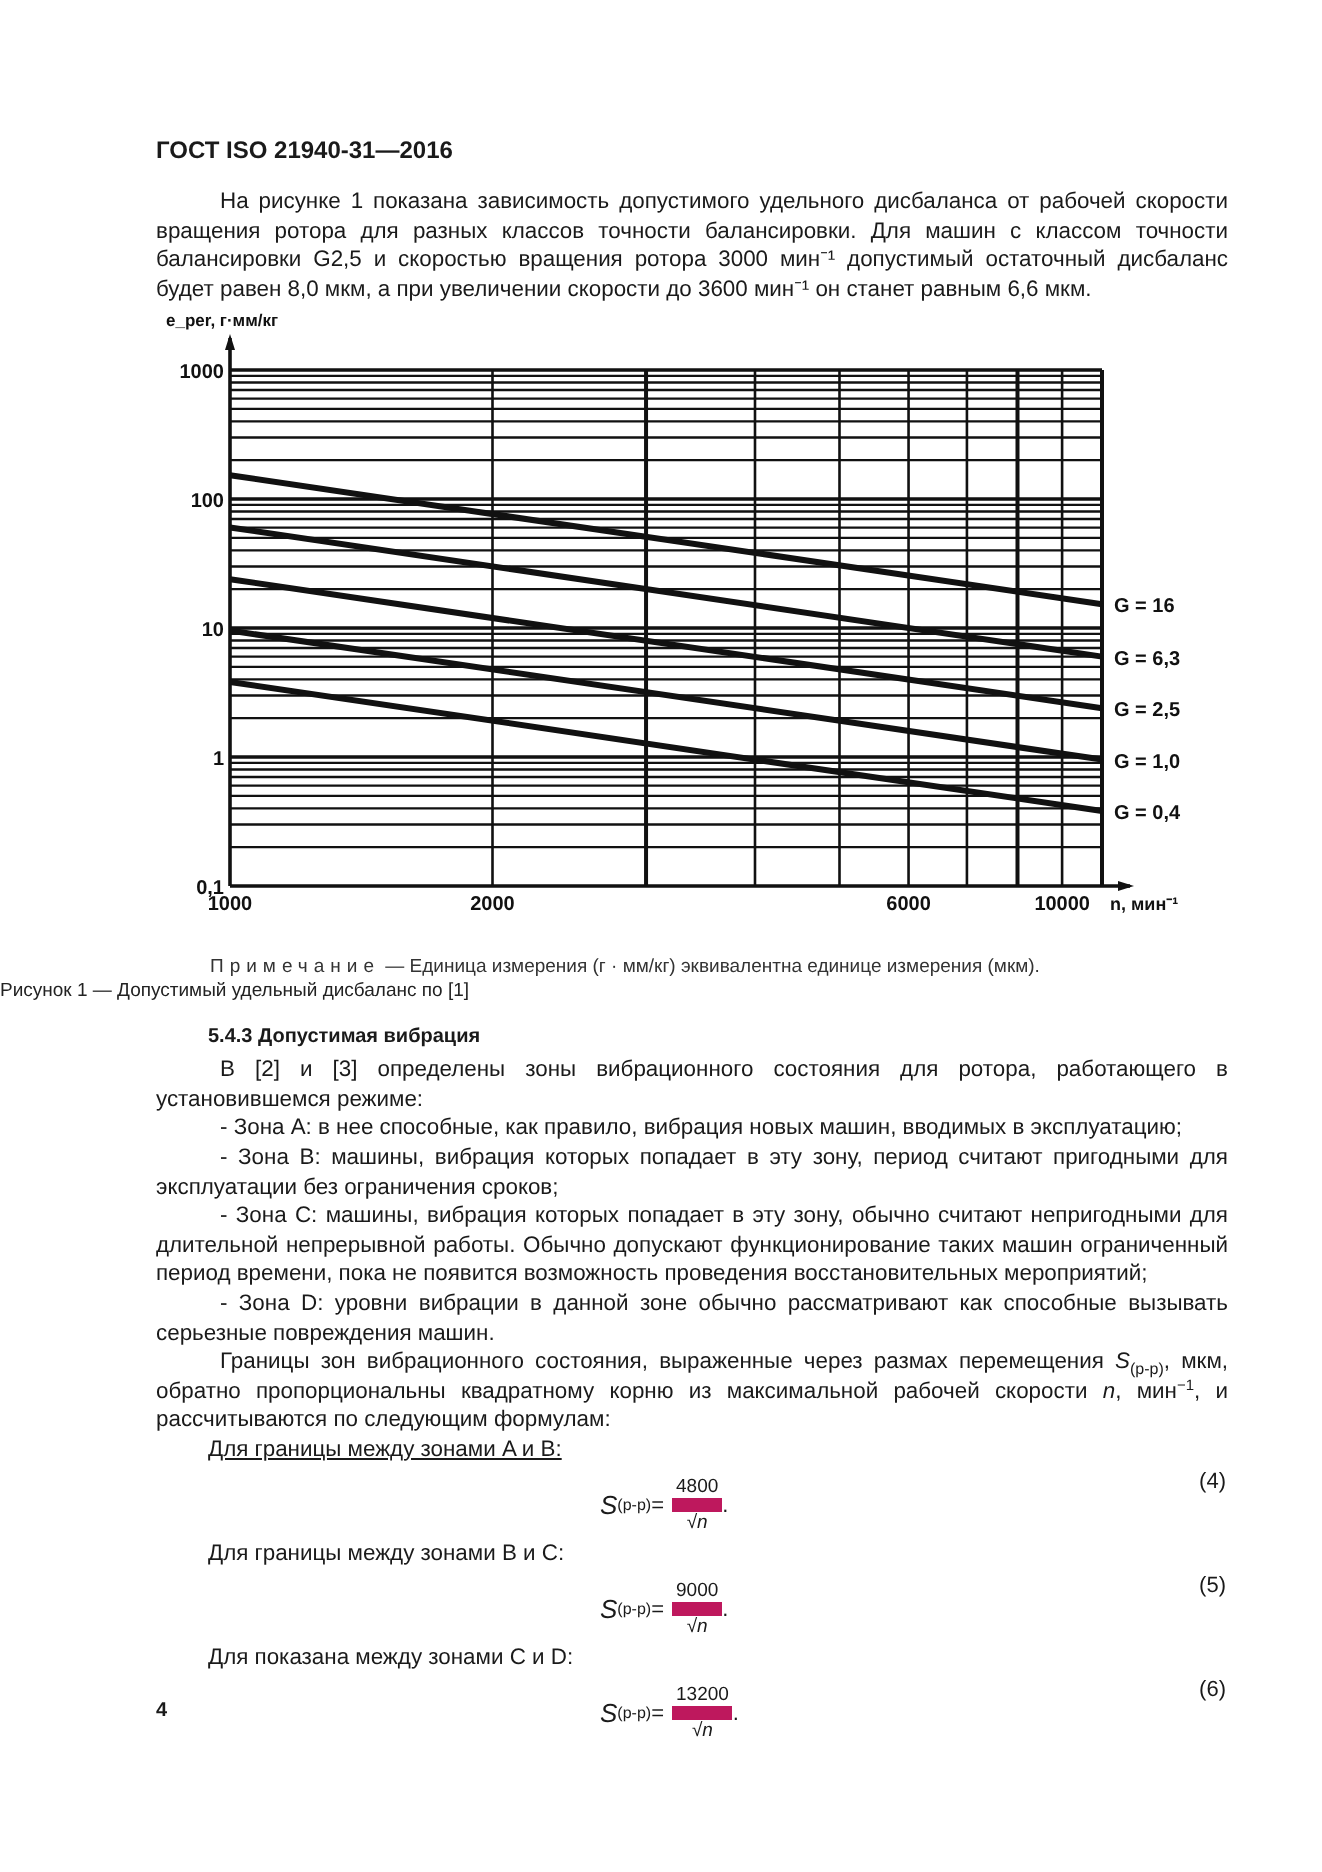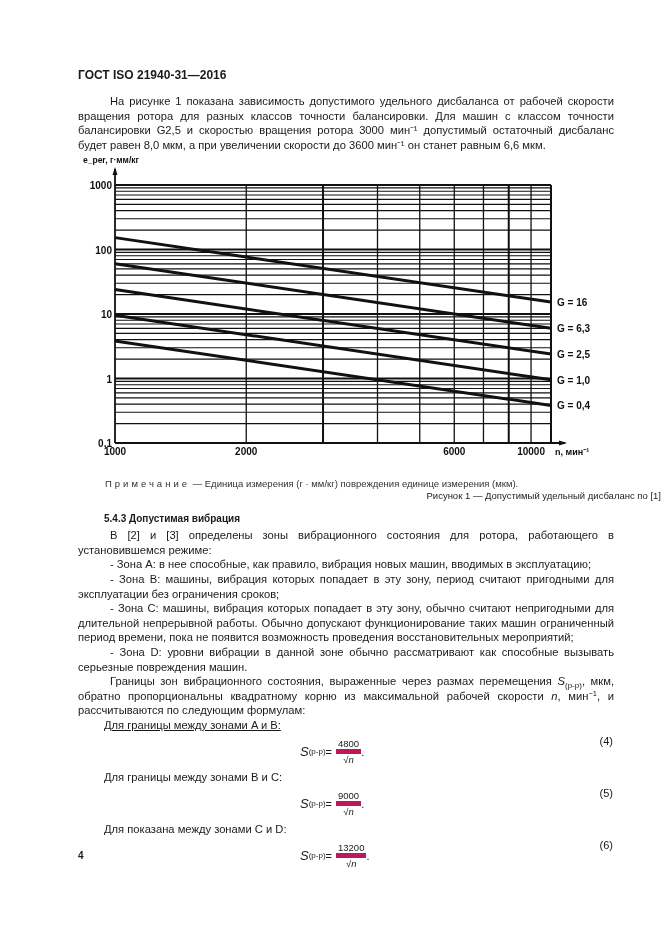--- a/index.html
+++ b/index.html
@@ -5,26 +5,26 @@
   html, body { margin:0; padding:0; background:#fff; }
   body { width:661px; height:936px; position:relative; font-family:"Liberation Sans", sans-serif; color:#1a1a1a; overflow:hidden; }
   .hdr { position:absolute; left:78px; top:68px; font-weight:bold; font-size:12px; }
   .para { position:absolute; left:78px; width:536px; font-size:11.2px; line-height:14.6px; text-align:justify; }
   .ind { text-indent:32px; }
   sup { font-size:7.5px; vertical-align:4px; line-height:0; }
   sub { font-size:8px; vertical-align:-3px; line-height:0; }
   #chart { position:absolute; left:0; top:0; }
   .note { position:absolute; left:105px; top:478px; font-size:9.5px; color:#333; }
   .note .sp { letter-spacing:3px;margin-top:28px; }
-  .cap { position:absolute; left:0; width:661px; text-align:right; top:490px; font-size:9.5px; color:#222; }
+  .cap { position:absolute; left:0; width:661px; text-align:left; top:490px; font-size:9.5px; color:#222; }
   .h543 { position:absolute; left:104px; top:513px; font-weight:bold; font-size:10px; }
   .formula { position:absolute; left:300px; font-size:11px; display:flex; align-items:center; }
   .formula .S { font-style:italic; font-size:13px; }
   .frac { display:inline-flex; flex-direction:column; align-items:center; margin-left:4px; font-size:9.5px; }
-  .frac .num { border-bottom:5px solid #be185d; padding:0 2px; }
+  .frac .num { border-bottom:7px solid #be185d; padding:0 2px; }
   .frac .den { font-style:italic; }
   .eqn { position:absolute; right:48px; font-size:11px; }
   .pgnum { position:absolute; left:78px; top:850px; font-size:10px; font-weight:bold; }
 </style>
 </head>
 <body>
 
 <div class="hdr">ГОСТ ISO 21940-31—2016</div>
 
 <div class="para ind" style="top:94px">На рисунке 1 показана зависимость допустимого удельного дисбаланса от рабочей скорости вращения ротора для разных классов точности балансировки. Для машин с классом точности балансировки G2,5 и скоростью вращения ротора 3000 мин⁻¹ допустимый остаточный дисбаланс будет равен 8,0 мкм, а при увеличении скорости до 3600 мин⁻¹ он станет равным 6,6 мкм.</div>
@@ -95,21 +95,21 @@
     <text x="112" y="253.5" text-anchor="end" font-size="10" font-weight="bold" font-family="Liberation Sans, sans-serif" fill="#111">100</text>
     <text x="112" y="189" text-anchor="end" font-size="10" font-weight="bold" font-family="Liberation Sans, sans-serif" fill="#111">1000</text>
     <text x="115" y="455" text-anchor="middle" font-size="10" font-weight="bold" font-family="Liberation Sans, sans-serif" fill="#111">1000</text>
     <text x="246.24907810949583" y="455" text-anchor="middle" font-size="10" font-weight="bold" font-family="Liberation Sans, sans-serif" fill="#111">2000</text>
     <text x="454.2739451672687" y="455" text-anchor="middle" font-size="10" font-weight="bold" font-family="Liberation Sans, sans-serif" fill="#111">6000</text>
     <text x="545" y="455" text-anchor="end" font-size="10" font-weight="bold" font-family="Liberation Sans, sans-serif" fill="#111">10000</text>
     <text x="555" y="455" font-size="9" font-weight="bold" font-family="Liberation Sans, sans-serif" fill="#111">n, мин⁻¹</text>
     <text x="83" y="163" font-size="8.5" font-weight="bold" font-family="Liberation Sans, sans-serif" fill="#111">e_per, г·мм/кг</text>
   </svg>
 
-<div class="note"><span class="sp">Примечание</span><span> — Единица измерения (г · мм/кг) повреждения единице измерения (мкм).</span></div>
+<div class="note"><span class="sp">Примечание</span><span> — Единица измерения (г · мм/кг) эквивалентна единице измерения (мкм).</span></div>
 <div class="cap">Рисунок 1 — Допустимый удельный дисбаланс по [1]</div>
 
 <div class="h543">5.4.3 Допустимая вибрация</div>
 <div class="para ind" style="top:528px">В [2] и [3] определены зоны вибрационного состояния для ротора, работающего в установившемся режиме:</div>
 <div class="para ind" style="top:557px">- Зона A: в нее способные, как правило, вибрация новых машин, вводимых в эксплуатацию;</div>
 <div class="para ind" style="top:572px">- Зона B: машины, вибрация которых попадает в эту зону, период считают пригодными для эксплуатации без ограничения сроков;</div>
 <div class="para ind" style="top:601px">- Зона C: машины, вибрация которых попадает в эту зону, обычно считают непригодными для длительной непрерывной работы. Обычно допускают функционирование таких машин ограниченный период времени, пока не появится возможность проведения восстановительных мероприятий;</div>
 <div class="para ind" style="top:645px">- Зона D: уровни вибрации в данной зоне обычно рассматривают как способные вызывать серьезные повреждения машин.</div>
 <div class="para ind" style="top:674px"><span>Границы зон вибрационного состояния, выраженные через размах перемещения </span><i>S</i><sub>(p-p)</sub><span>, мкм, обратно пропорциональны квадратному корню из максимальной рабочей скорости </span><i>n</i><span>, мин</span><sup>−1</sup><span>, и рассчитываются по следующим формулам:</span></div>
 

